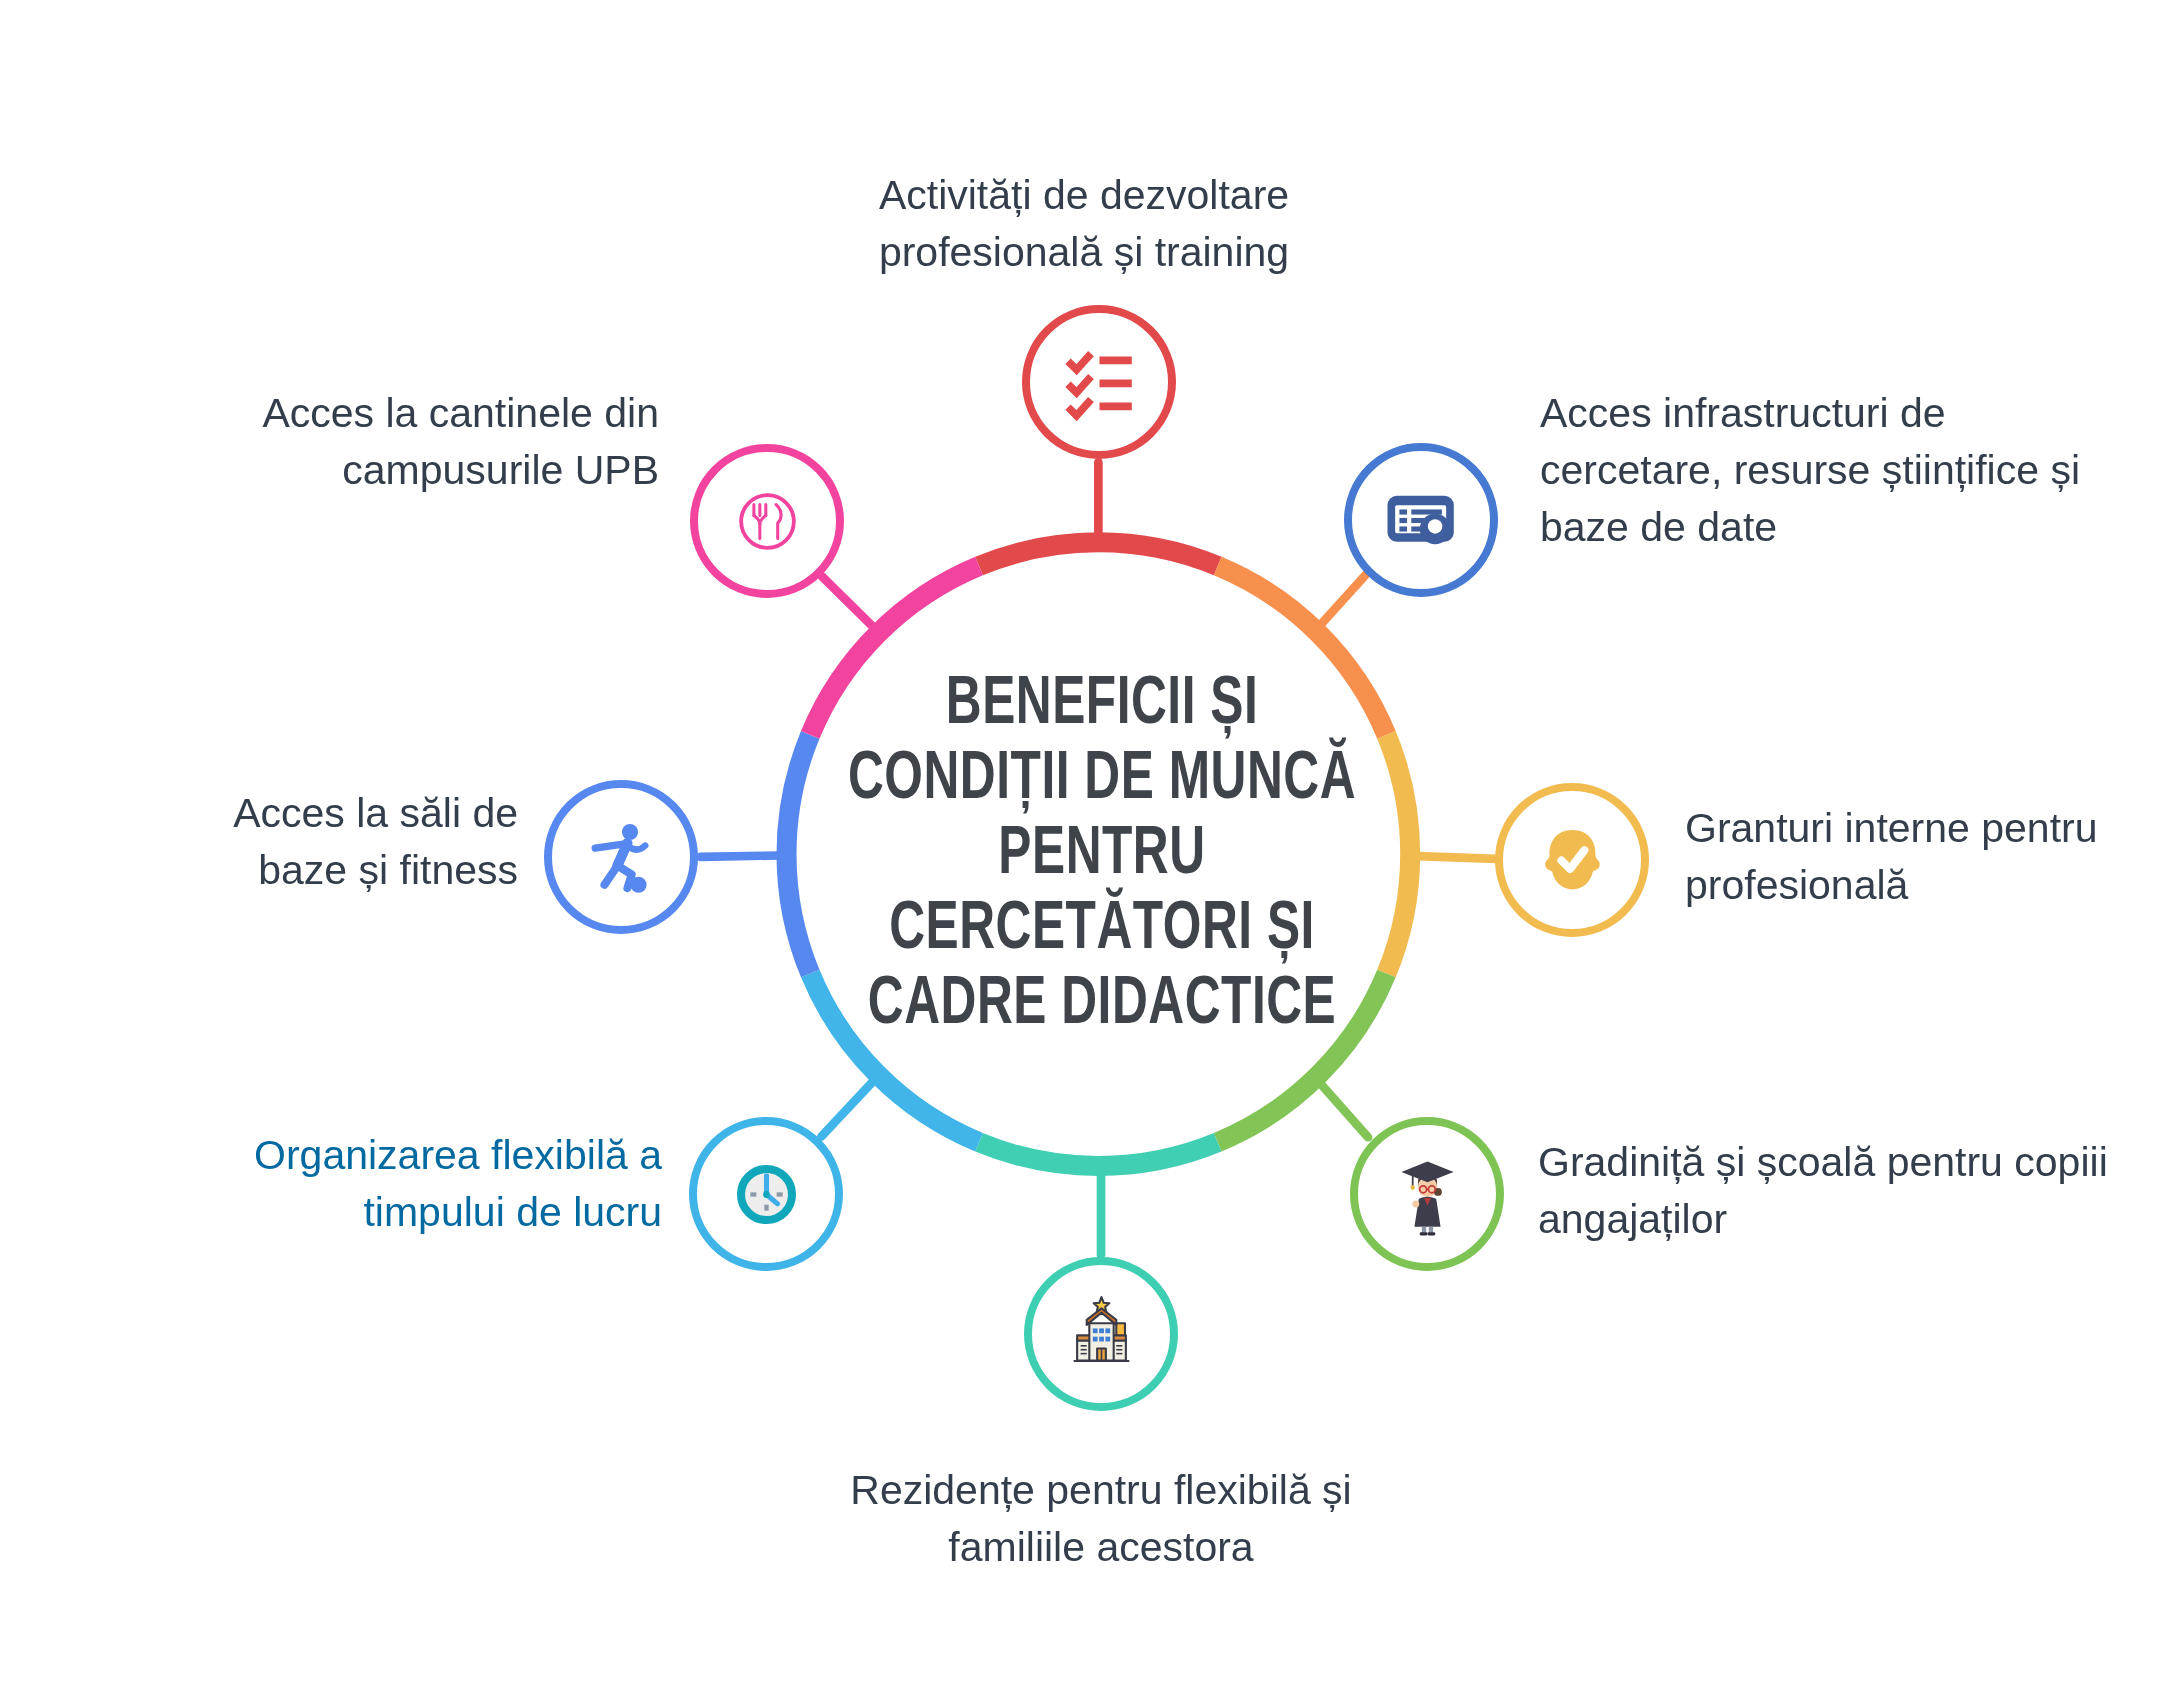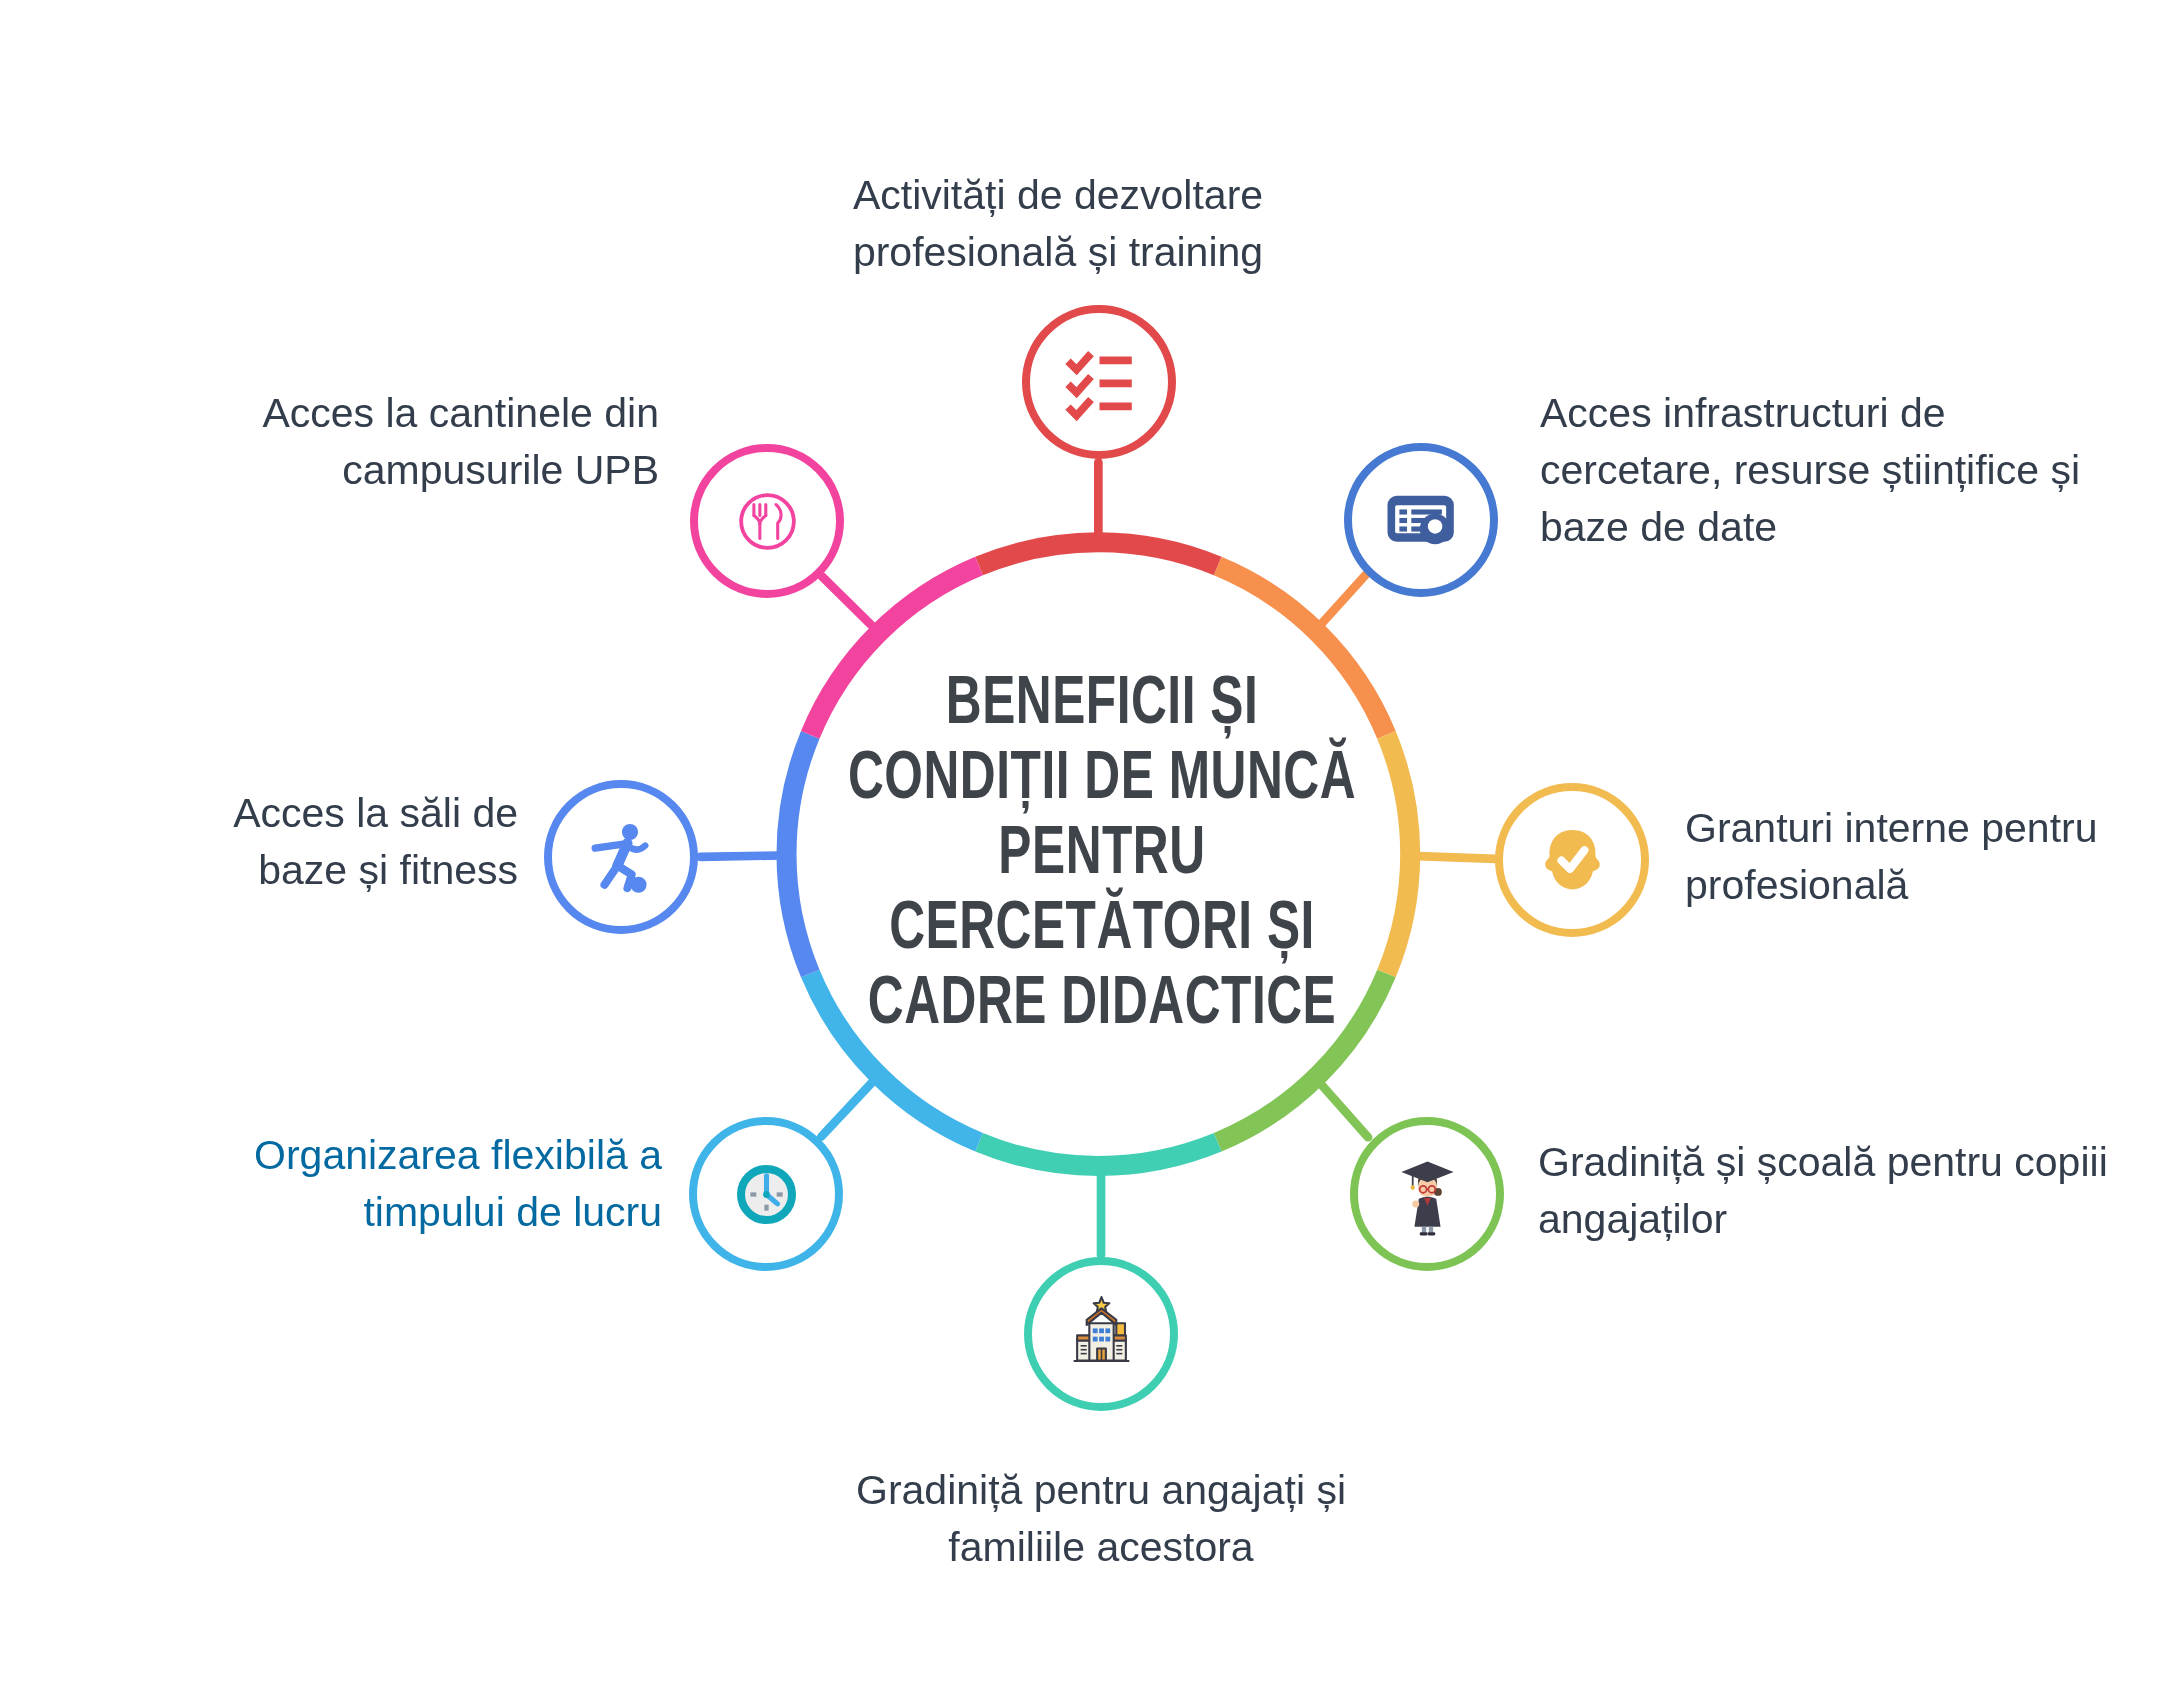--- a/index.html
+++ b/index.html
@@ -41,21 +41,21 @@
   .sat-top{left:1022px;top:305px;}
   .sat-top-right{left:1344px;top:443px;}
   .sat-right{left:1495px;top:783px;}
   .sat-bottom-right{left:1350px;top:1117px;}
   .sat-bottom{left:1024px;top:1257px;}
   .sat-bottom-left{left:689px;top:1117px;}
   .sat-left{left:544px;top:780px;}
   .sat-top-left{left:690px;top:444px;}
 
   
-  .lbl-top{left:724px;top:167px;width:668px;}
+  .lbl-top{left:750px;top:167px;width:668px;}
   .lbl-top-right{left:1540px;top:385px;width:641px;}
   .lbl-right{left:1685px;top:800px;width:467px;}
   .lbl-bottom-right{left:1538px;top:1134px;width:654px;}
   .lbl-bottom{left:767px;top:1462px;width:668px;}
   .lbl-bottom-left{left:128px;top:1127px;width:534px;}
   .lbl-left{left:51px;top:785px;width:467px;}
   .lbl-top-left{left:125px;top:385px;width:534px;}
 </style>
 </head>
 <body style="background: rgb(255, 255, 255);">
@@ -226,21 +226,21 @@
 
   <div class="lbl al-c lbl-top" style="color: rgb(51, 61, 75);">Activități de dezvoltare
 profesională și training</div>
   <div class="lbl al-l lbl-top-right" style="color: rgb(51, 61, 75);">Acces infrastructuri de
 cercetare, resurse științifice și
 baze de date</div>
   <div class="lbl al-l lbl-right" style="color: rgb(51, 61, 75);">Granturi interne pentru
 profesională</div>
   <div class="lbl al-l lbl-bottom-right" style="color: rgb(51, 61, 75);">Gradiniță și școală pentru copiii
 angajaților</div>
-  <div class="lbl al-c lbl-bottom" style="color: rgb(51, 61, 75);">Gradiniță pentru angajați și
+  <div class="lbl al-c lbl-bottom" style="color: rgb(51, 61, 75);">Rezidențe pentru flexibilă și
 familiile acestora</div>
   <div class="lbl al-r lbl-bottom-left" style="color: #0369a1;">Organizarea flexibilă a
 timpului de lucru</div>
   <div class="lbl al-r lbl-left" style="color: rgb(51, 61, 75);">Acces la săli de
 baze și fitness</div>
   <div class="lbl al-r lbl-top-left" style="color: rgb(51, 61, 75);">Acces la cantinele din
 campusurile UPB</div>
 
 </div>
 

